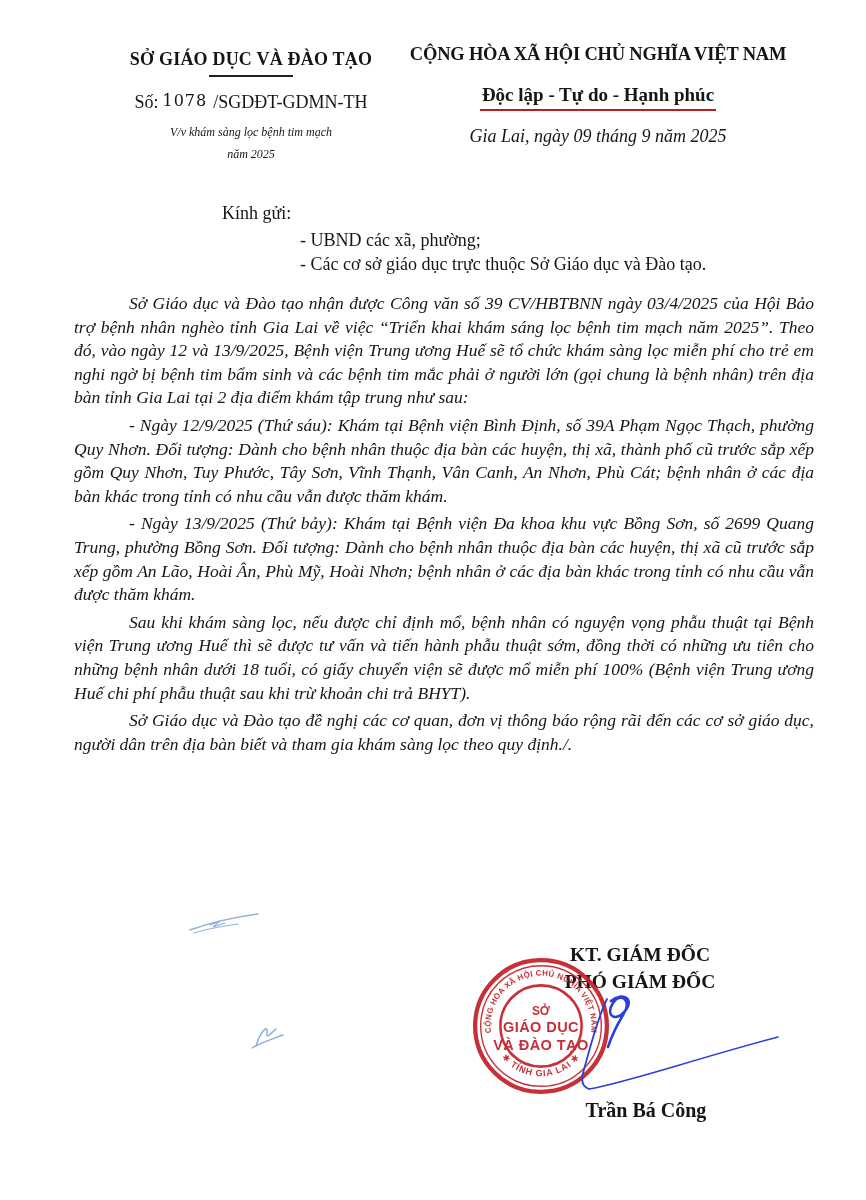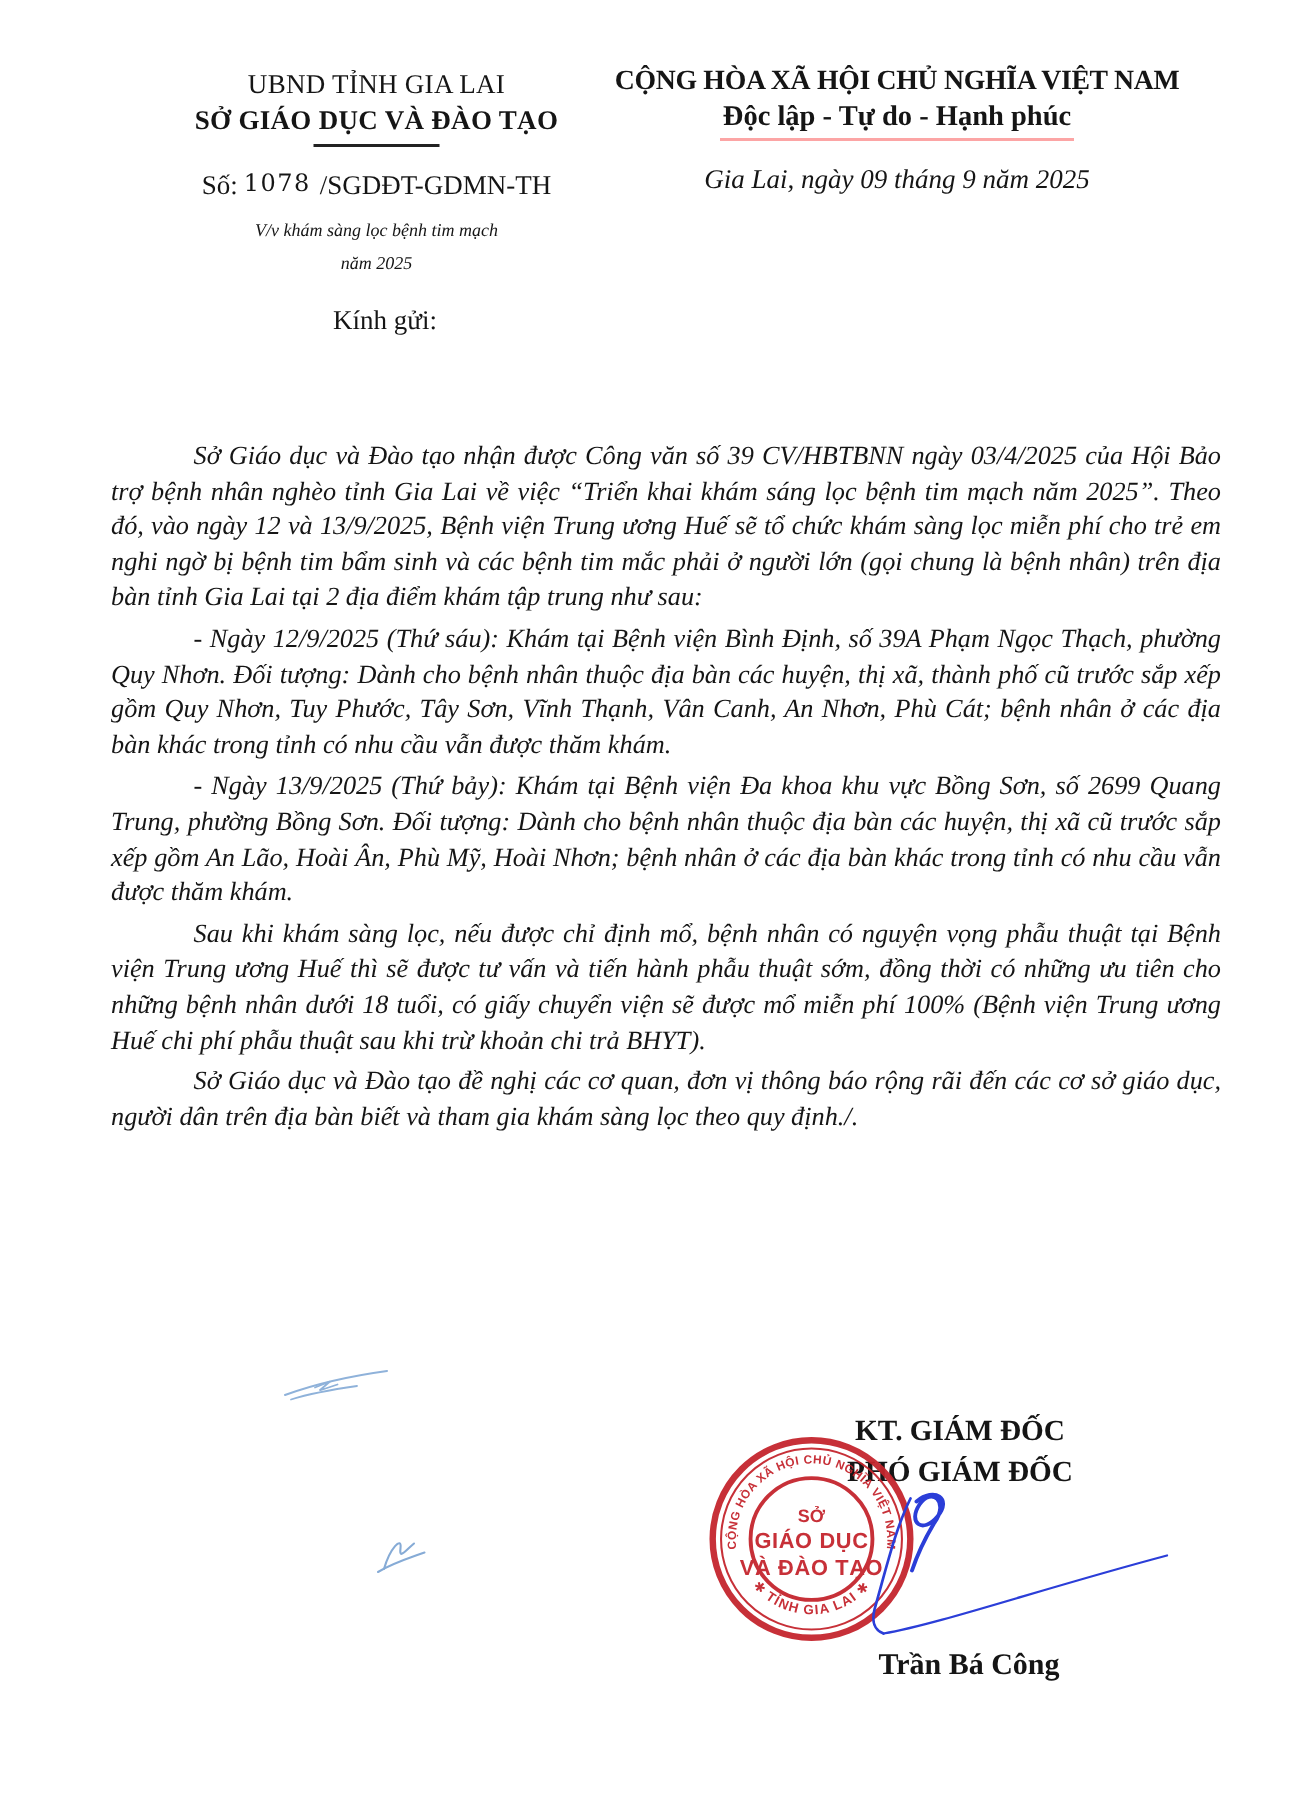--- a/index.html
+++ b/index.html
@@ -11,21 +11,21 @@
   
   .hdr-left{position:absolute;left:96px;top:46px;width:310px;text-align:center;}
   .hdr-left .org1{font-size:18px;letter-spacing:.2px;}
   .hdr-left .org2{font-size:18px;font-weight:bold;margin-top:3px;letter-spacing:.2px;}
   .hdr-left .rule{width:84px;border-top:2px solid #222;margin:5px auto 0;}
   .hdr-left .numline{margin-top:15px;font-size:18px;white-space:nowrap;}
   .hdr-left .numline .num{font-family:"DejaVu Serif",serif;font-size:16px;display:inline-block;transform:translateY(-2px);margin:0 6px 0 4px;letter-spacing:1px;}
   .hdr-left .subject{margin-top:8px;font-size:12px;line-height:22px;font-style:italic;}
   .hdr-right{position:absolute;left:404px;top:44px;width:388px;text-align:center;}
   .hdr-right .nat1{font-size:18.5px;font-weight:bold;letter-spacing:-.2px;white-space:nowrap;}
-  .hdr-right .nat2{display:inline-block;font-size:19px;font-weight:bold;border-bottom:2px solid #fca5a5;padding:1px 2px 3px;margin-top:1px;}
+  .hdr-right .nat2{display:inline-block;font-size:19px;font-weight:bold;border-bottom:2px solid #b91c1c;padding:1px 2px 3px;margin-top:18px;}
   .hdr-right .dateline{margin-top:15px;font-style:italic;font-size:18px;}
   
   .kinhgui{position:absolute;left:222px;top:203px;font-size:18px;}
   .kg-items{position:absolute;left:300px;top:229px;font-size:18px;line-height:23.5px;white-space:nowrap;}
   
   .body-text{position:absolute;left:74px;top:292px;width:740px;font-size:17.5px;line-height:23.6px;text-align:justify;}
   .body-text p{margin:0 0 4px;text-indent:55px;font-style:italic;}
   
   .noinhan{position:absolute;left:110px;top:944px;}
   .nn-label{font-size:17px;font-weight:bold;font-style:italic;margin-left:7px;}
@@ -42,37 +42,40 @@
   .sig{position:absolute;left:555px;top:985px;width:240px;height:120px;}
   .paraph1{position:absolute;left:184px;top:910px;width:80px;height:28px;}
   .paraph2{position:absolute;left:250px;top:1022px;width:36px;height:30px;}
 </style>
 </head>
 <body>
 
 <div class="page">
 
   <div class="hdr-left">
-    <div class="org1">UBND TỈNH GIA LAI</div>
     <div class="org2">SỞ GIÁO DỤC VÀ ĐÀO TẠO</div>
     <div class="rule"></div>
     <div class="numline"><span>Số:</span><span class="num">1078</span><span>/SGDĐT-GDMN-TH</span></div>
     <div class="subject">
       <div>V/v khám sàng lọc bệnh tim mạch</div>
       <div>năm 2025</div>
     </div>
   </div>
 
   <div class="hdr-right">
     <div class="nat1">CỘNG HÒA XÃ HỘI CHỦ NGHĨA VIỆT NAM</div>
     <div><span class="nat2">Độc lập - Tự do - Hạnh phúc</span></div>
     <div class="dateline">Gia Lai, ngày 09 tháng 9 năm 2025</div>
   </div>
 
   <div class="kinhgui">Kính gửi:</div>
+  <div class="kg-items">
+    <div>- UBND các xã, phường;</div>
+    <div>- Các cơ sở giáo dục trực thuộc Sở Giáo dục và Đào tạo.</div>
+  </div>
 
   <div class="body-text">
     <p>Sở Giáo dục và Đào tạo nhận được Công văn số 39 CV/HBTBNN ngày 03/4/2025 của Hội Bảo trợ bệnh nhân nghèo tỉnh Gia Lai về việc “Triển khai khám sáng lọc bệnh tim mạch năm 2025”. Theo đó, vào ngày 12 và 13/9/2025, Bệnh viện Trung ương Huế sẽ tổ chức khám sàng lọc miễn phí cho trẻ em nghi ngờ bị bệnh tim bẩm sinh và các bệnh tim mắc phải ở người lớn (gọi chung là bệnh nhân) trên địa bàn tỉnh Gia Lai tại 2 địa điểm khám tập trung như sau:</p>
     <p>- Ngày 12/9/2025 (Thứ sáu): Khám tại Bệnh viện Bình Định, số 39A Phạm Ngọc Thạch, phường Quy Nhơn. Đối tượng: Dành cho bệnh nhân thuộc địa bàn các huyện, thị xã, thành phố cũ trước sắp xếp gồm Quy Nhơn, Tuy Phước, Tây Sơn, Vĩnh Thạnh, Vân Canh, An Nhơn, Phù Cát; bệnh nhân ở các địa bàn khác trong tỉnh có nhu cầu vẫn được thăm khám.</p>
     <p>- Ngày 13/9/2025 (Thứ bảy): Khám tại Bệnh viện Đa khoa khu vực Bồng Sơn, số 2699 Quang Trung, phường Bồng Sơn. Đối tượng: Dành cho bệnh nhân thuộc địa bàn các huyện, thị xã cũ trước sắp xếp gồm An Lão, Hoài Ân, Phù Mỹ, Hoài Nhơn; bệnh nhân ở các địa bàn khác trong tỉnh có nhu cầu vẫn được thăm khám.</p>
     <p>Sau khi khám sàng lọc, nếu được chỉ định mổ, bệnh nhân có nguyện vọng phẫu thuật tại Bệnh viện Trung ương Huế thì sẽ được tư vấn và tiến hành phẫu thuật sớm, đồng thời có những ưu tiên cho những bệnh nhân dưới 18 tuổi, có giấy chuyển viện sẽ được mổ miễn phí 100% (Bệnh viện Trung ương Huế chi phí phẫu thuật sau khi trừ khoản chi trả BHYT).</p>
     <p>Sở Giáo dục và Đào tạo đề nghị các cơ quan, đơn vị thông báo rộng rãi đến các cơ sở giáo dục, người dân trên địa bàn biết và tham gia khám sàng lọc theo quy định./.</p>
   </div>
 
   <svg class="paraph1" viewBox="0 0 80 28">

